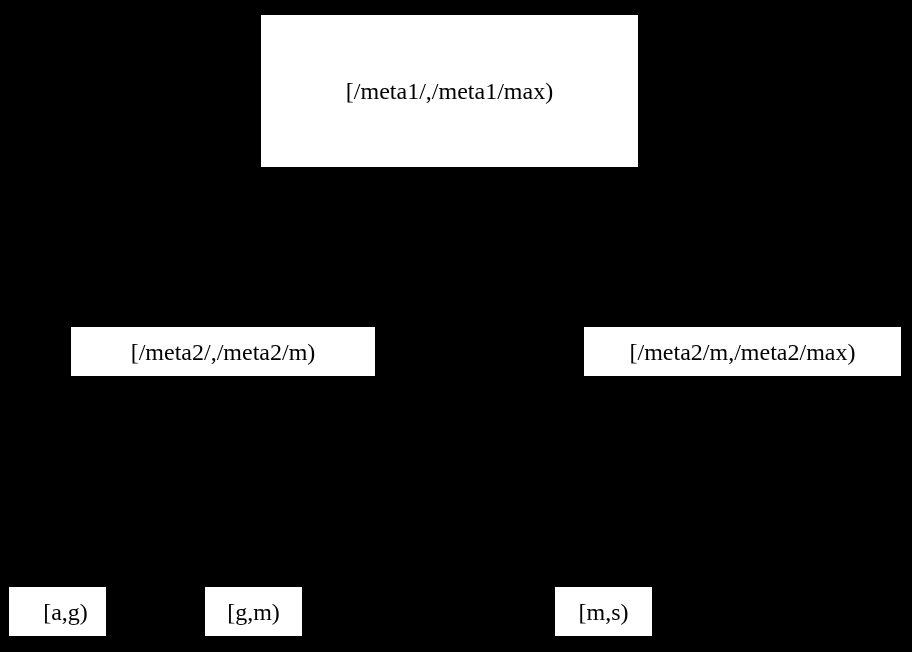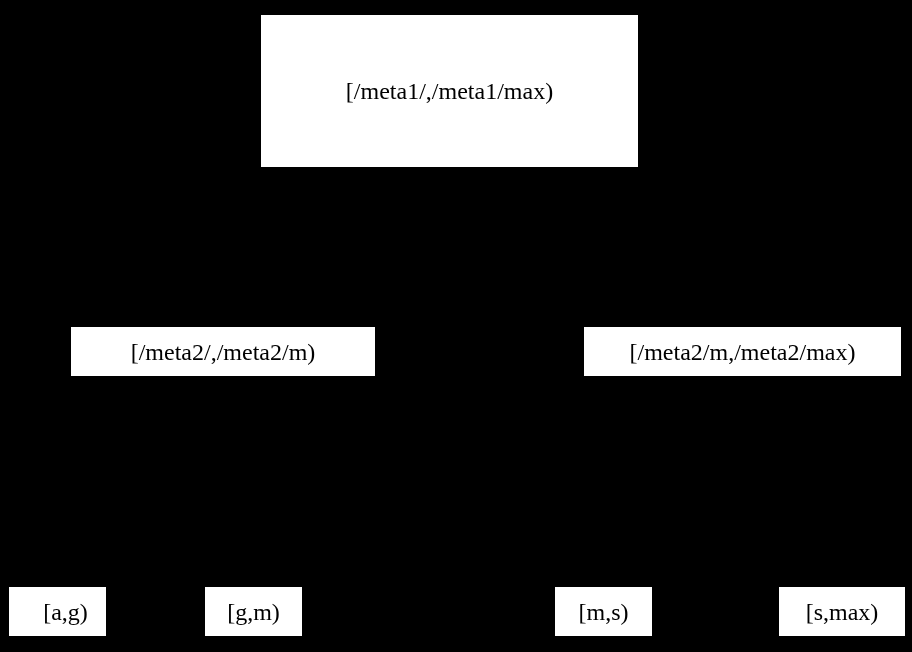--- a/index.html
+++ b/index.html
@@ -81,15 +81,14 @@
   <div class="node n-left">[/meta2/,/meta2/m)</div>
 
   <div class="node n-right">[/meta2/m,/meta2/max)</div>
 
   <div class="node n-ag">[a,g)</div>
 
   <div class="node n-ms">[m,s)</div>
 
   <div class="node n-gm">[g,m)</div>
 
-  <div class="node n-smax">[s,max)</div>
 
 </div>
 
 </body></html>

